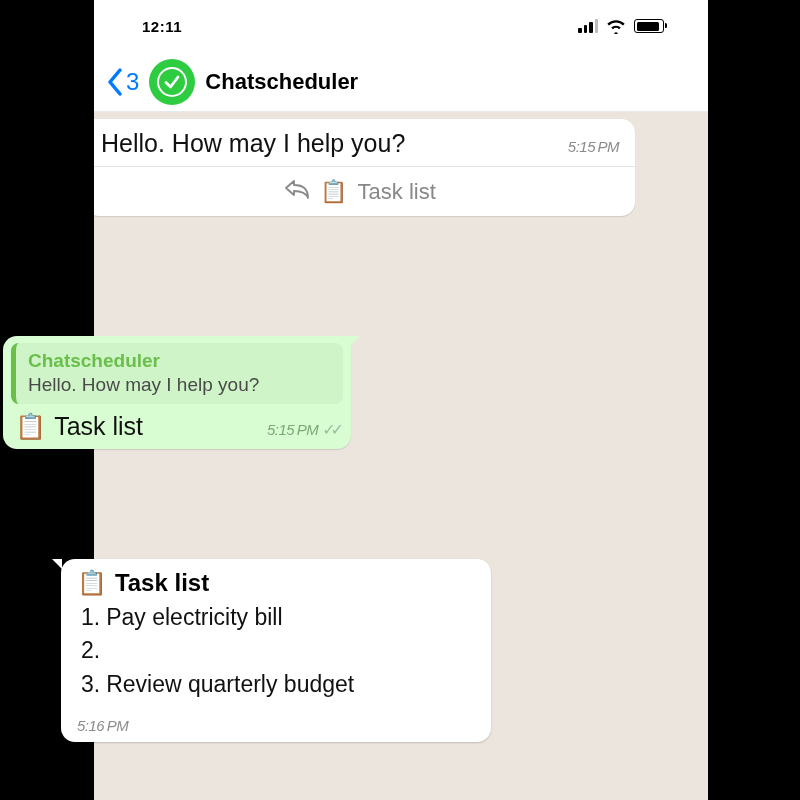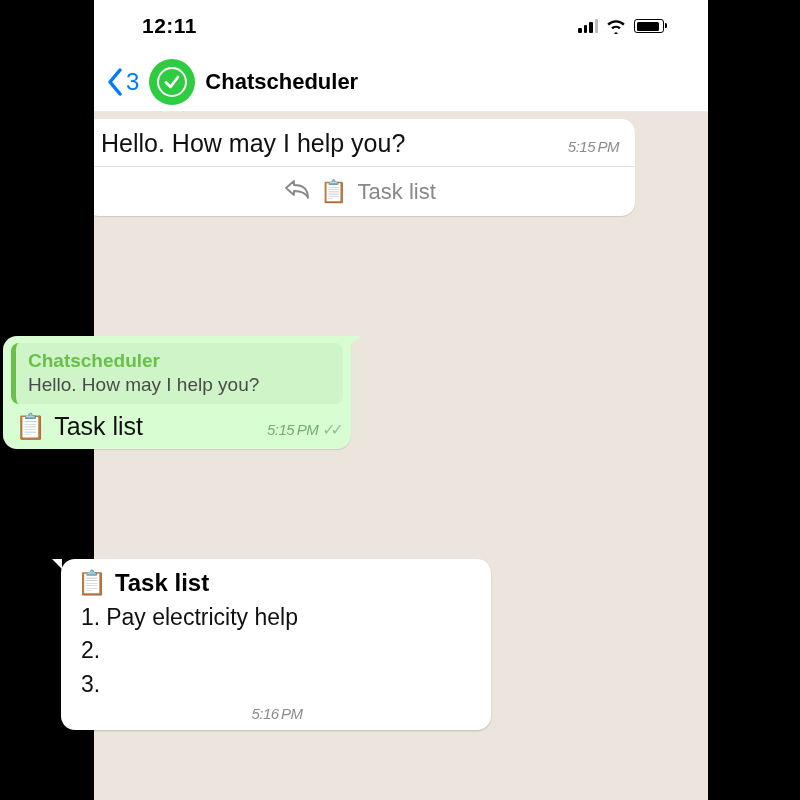--- a/index.html
+++ b/index.html
@@ -22,21 +22,21 @@
     }
     .status-bar {
       height: 52px;
       display: flex;
       justify-content: space-between;
       align-items: center;
       padding: 0 44px 0 48px;
       background: #fff;
     }
     .status-time {
-      font-size: 21px;
+      font-size: 15px;
       font-weight: 600;
       letter-spacing: 0.5px;
     }
     .status-icons {
       display: flex;
       align-items: center;
       gap: 8px;
     }
     .signal-icon { display: inline-flex; align-items: flex-end; gap: 2px; height: 14px; }
     .signal-bar { width: 3.5px; background: #000; border-radius: 1px; }
@@ -163,21 +163,21 @@
     }
     .bubble-in-2::before{
       content:''; position:absolute; left:-9px; top:0; width:0; height:0;
       border-top:0 solid transparent;
       border-right:10px solid #fff;
       border-bottom:10px solid transparent;
     }
     .tl-head { display:flex; align-items:center; gap:8px; font-size:24px; font-weight:700; color:#000; margin-bottom:4px;}
     .tl-items { font-size:23px; color:#111; line-height:1.45; padding-left:4px;}
     .tl-items div { display:flex; gap:6px;}
-    .tl-meta { text-align:center; font-size:15px; color:#8b8b8b; margin-top:4px;}
+    .tl-meta { text-align:left; font-size:15px; color:#8b8b8b; margin-top:16px;}
 
     
     .overlay-out {
       position: absolute;
       left: 379px;
       top: 336px;
     }
   </style>
 </head>
 <body>
@@ -263,23 +263,24 @@
 </div>
 
 <div class="bubble-in-2">
   <div class="tl-head">
     <span>📋</span>
     <span>Task list</span>
   </div>
   <div class="tl-items">
     <div>
         <span>1.</span>
-        <span>Pay electricity help</span>
+        <span>Pay electricity bill</span>
       </div>
     <div>
         <span>2.</span>
       </div>
     <div>
         <span>3.</span>
+        <span>Review quarterly budget</span>
       </div>
   </div>
   <div class="tl-meta msg-time-tight">5:16 PM</div>
 </div>
 
 </body></html>

